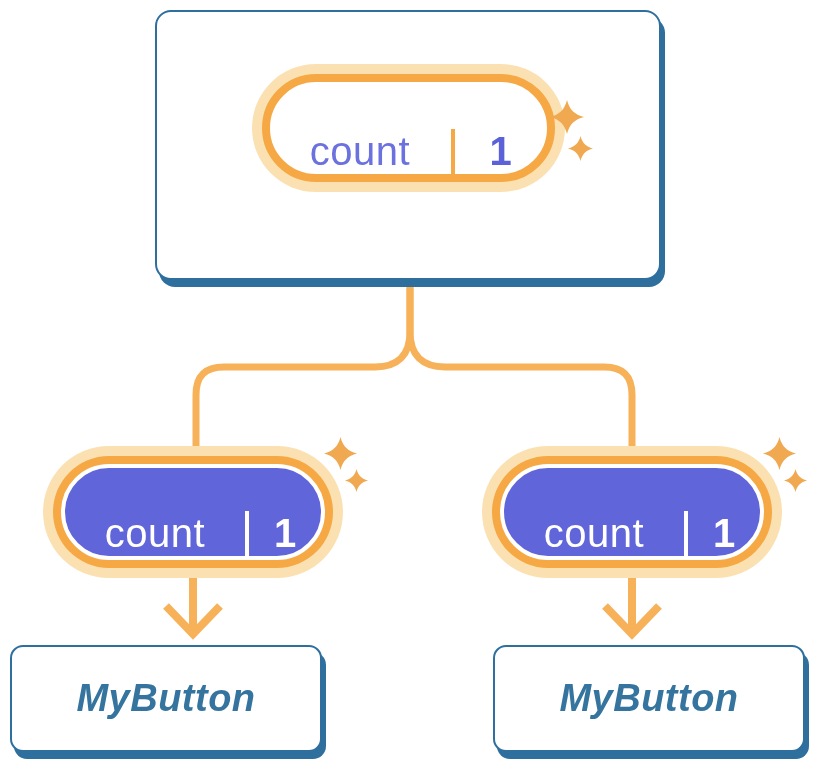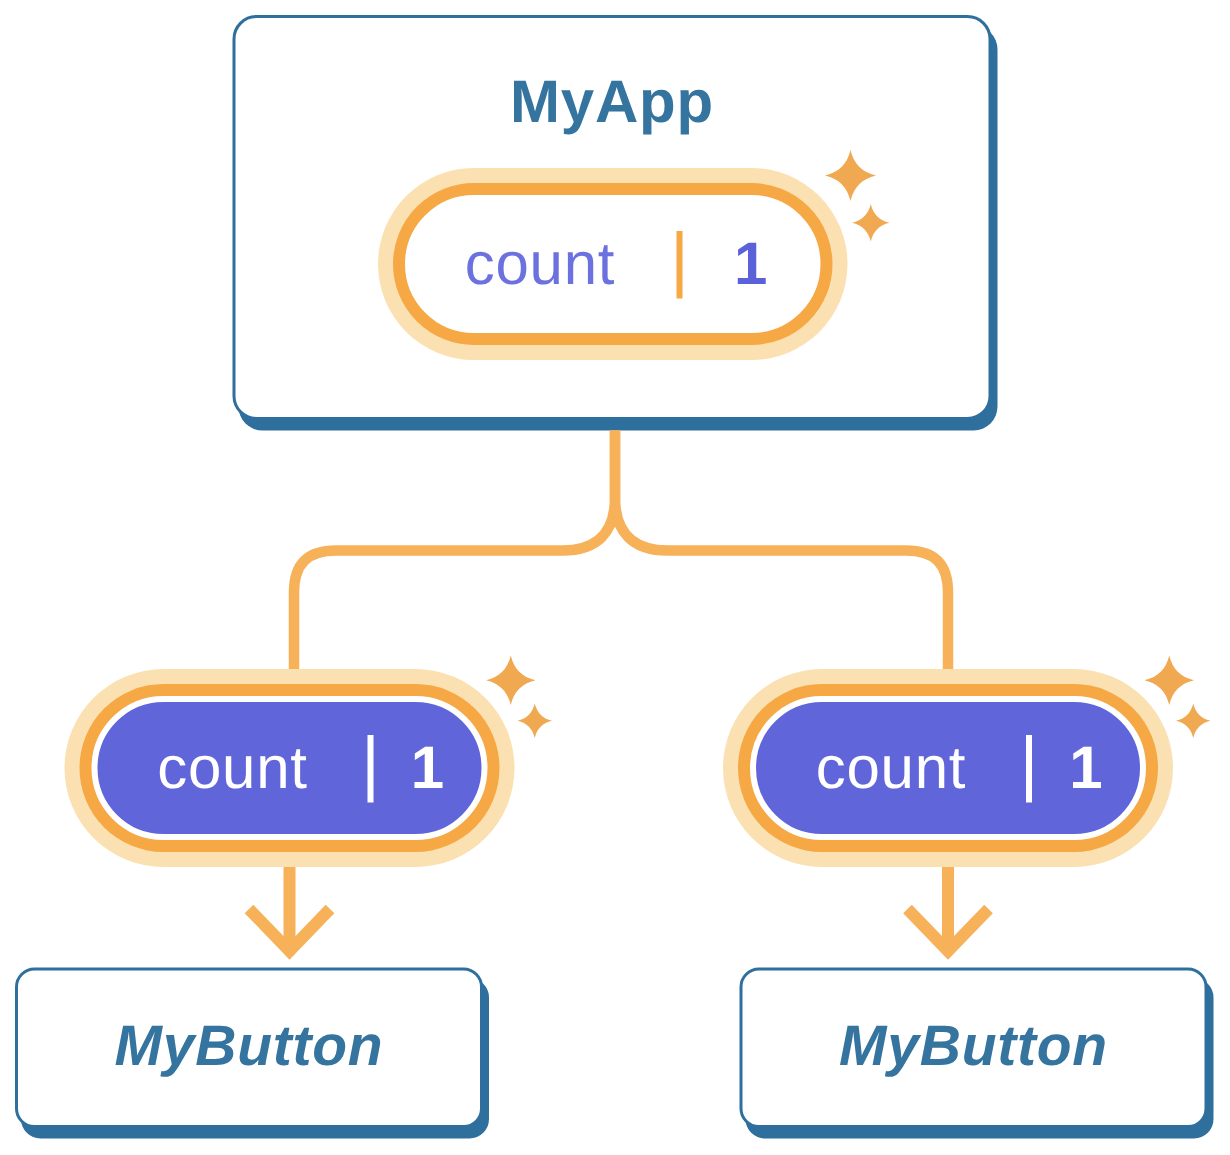--- a/index.html
+++ b/index.html
@@ -24,21 +24,21 @@
   .card-leaf{
     top:645px;width:312px;height:107px;border-radius:13px;
     display:flex;align-items:center;justify-content:center;font-style:italic;
   }
   .card-leaf.left{left:10px;}
   .card-leaf.right{left:493px;}
   .leaf-title{font-size:38px;font-weight:600;color:var(--blue-text);letter-spacing:.5px;}
 
   
   .pill{
-    box-sizing:border-box;display:flex;align-items:center;border-radius:999px;
+    box-sizing:border-box;display:flex;align-items:flex-end;border-radius:999px;
   }
   .pill-light{
     margin-top:30px;width:293px;height:108px;background:#ffffff;
     border:8px solid var(--ring);
     box-shadow:0 0 0 10px var(--halo);
   }
   .pill-light .cell-key{
     flex:1;display:flex;align-items:center;justify-content:center;
     border-right:4px solid var(--ring);
     font-size:40px;font-weight:500;color:var(--purple-text);letter-spacing:.5px;
@@ -74,21 +74,20 @@
   .sparkle{position:absolute;}
   .sparkle path{fill:var(--sparkle);}
   .z-top{z-index:5;}
 </style>
 </head>
 <body>
 
 <div class="stage">
 
   <div class="card card-root">
-    <div class="card-title">MyApp</div>
     <div class="pill pill-light">
       <span class="cell-key">count</span>
       <span class="cell-val">1</span>
     </div>
   </div>
 
   <svg class="wires" viewBox="0 0 820 770">
     <path class="wire" d="M410 287 V332 C410 355 398 367 375 367 H224 C205 367 196 376 196 395 V460"></path>
     <path class="wire" d="M410 287 V332 C410 355 422 367 445 367 H604 C623 367 632 376 632 395 V460"></path>
     <path class="arrow" d="M193 560 V632"></path>

